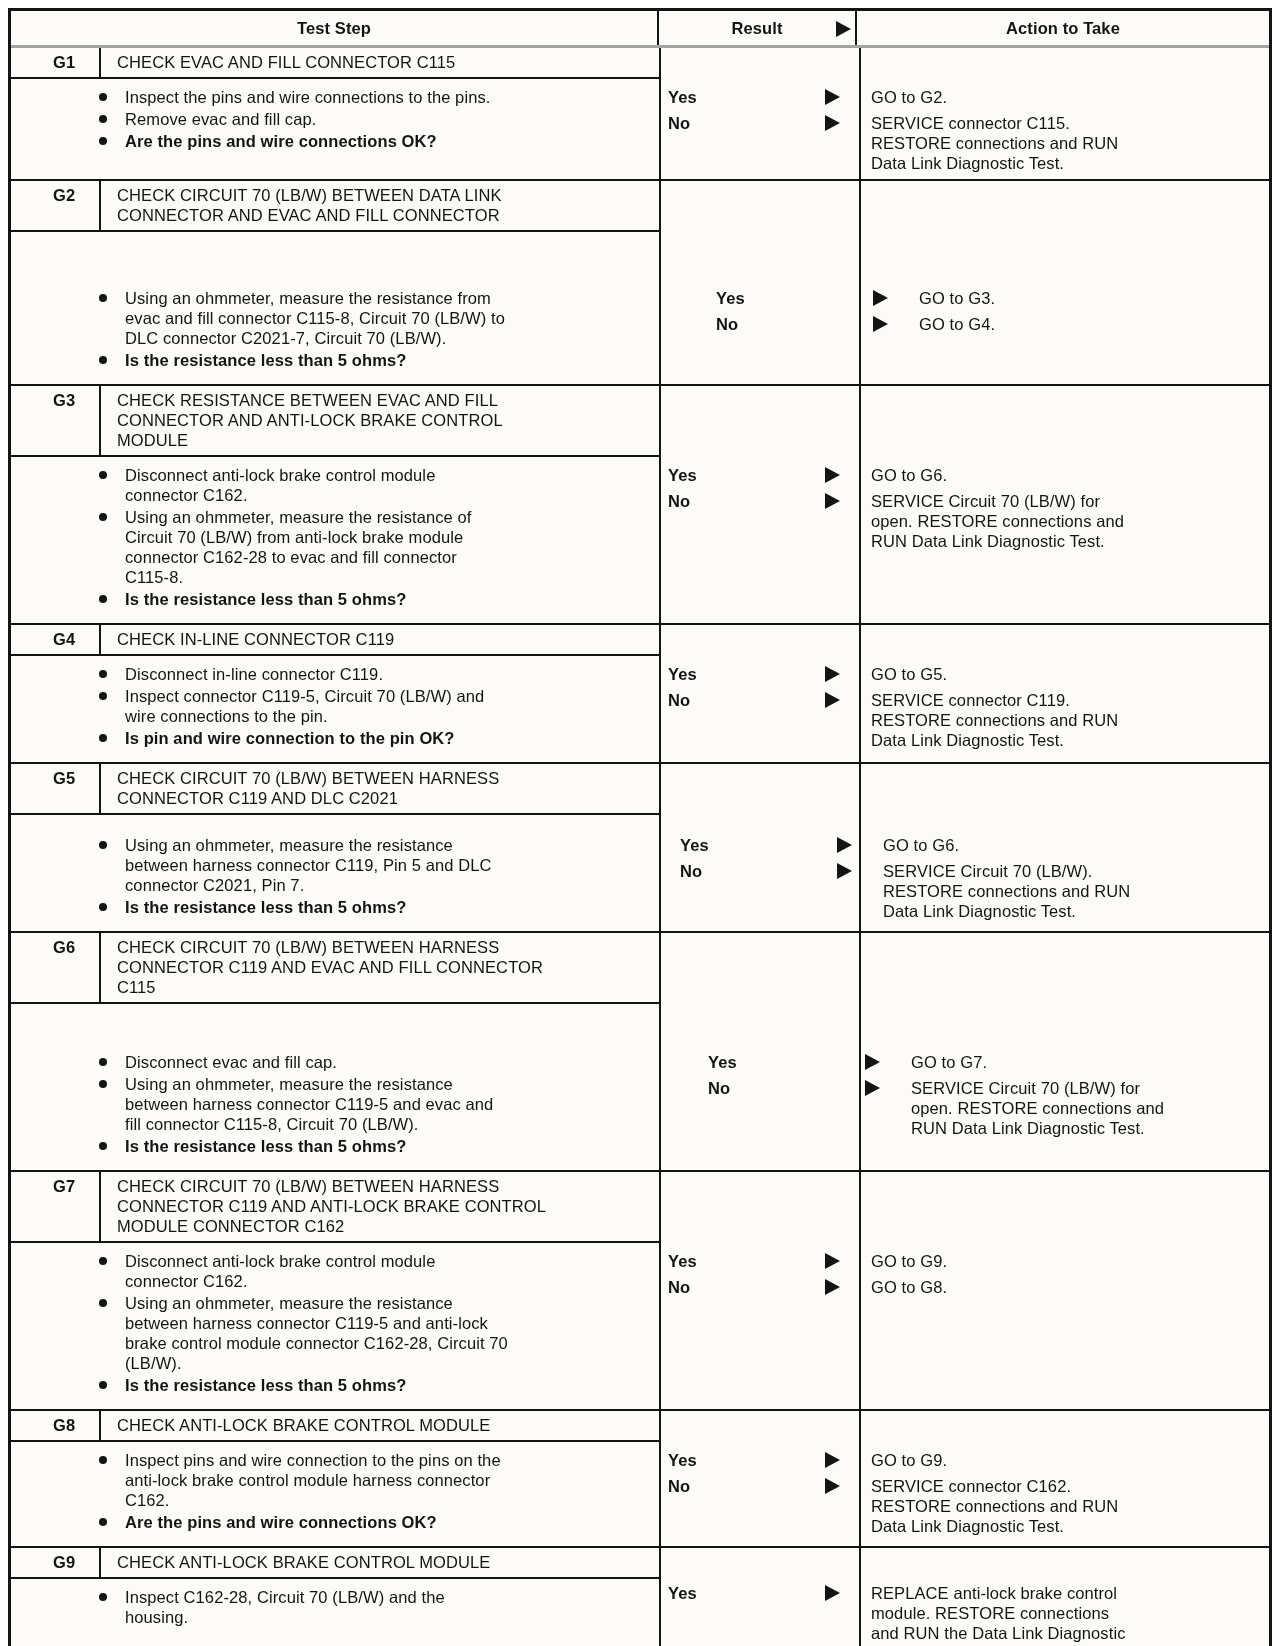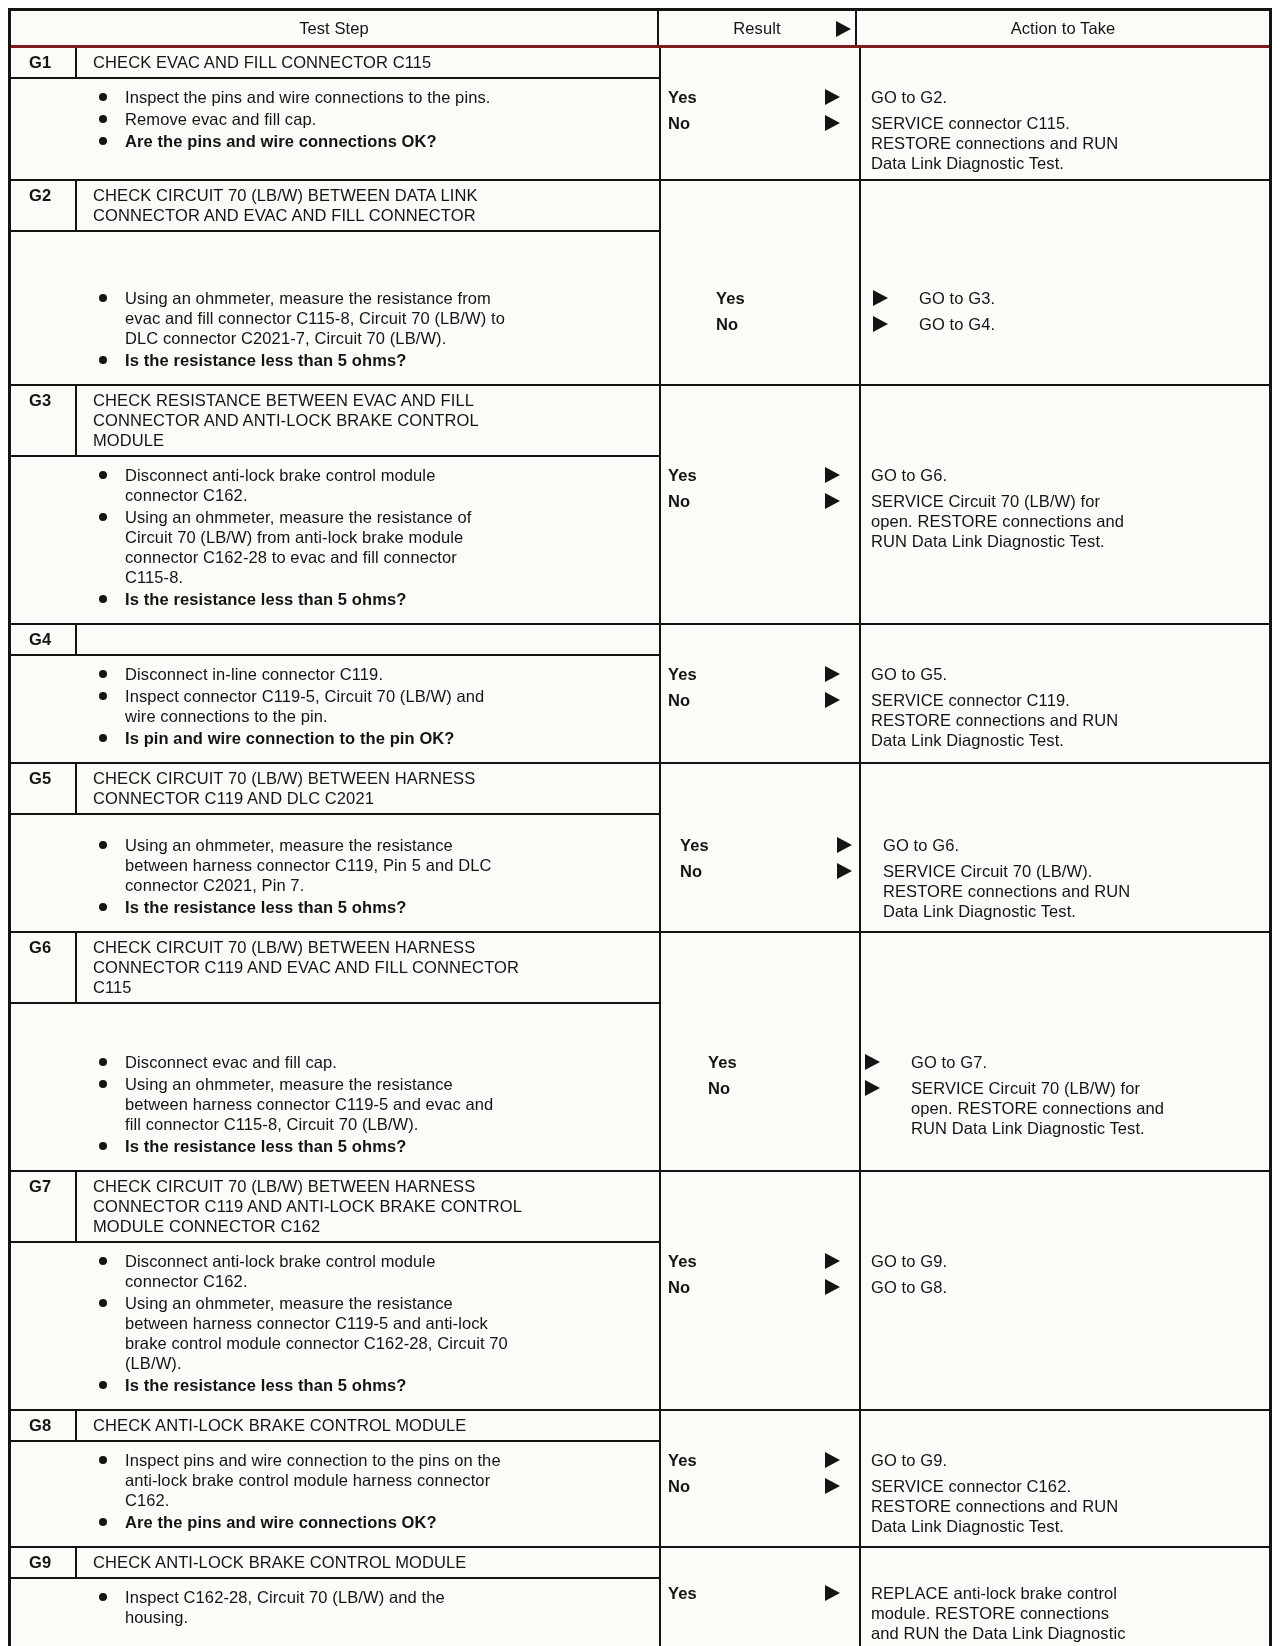--- a/index.html
+++ b/index.html
@@ -16,38 +16,38 @@
     width: 1264px;
     margin: 0 auto;
     border: 3px solid #141414;
     border-bottom: 6px solid #141414;
     background: #fcfbf8;
     font-size: 16.5px;
     line-height: 20px;
     letter-spacing: 0.1px;
   }
   
-  .thead { display: flex; border-bottom: 3px solid #7f1d1d; font-weight: 400; }
+  .thead { display: flex; border-bottom: 3px solid #a3a3a3; font-weight: 700; }
   .thead .h1 { width: 648px; border-right: 2px solid #141414; text-align: center; padding: 7px 0; }
   .thead .h2 { width: 198px; border-right: 2px solid #141414; text-align: center; padding: 7px 4px; position: relative; }
   .thead .h2 .harr { position: absolute; right: 4px; top: 8px; }
   .thead .h3 { flex: 1; text-align: center; padding: 7px 16px; }
   
   .step {
     position: relative;
     display: grid;
     grid-template-columns: 648px 1fr;
     grid-template-rows: auto 1fr;
     border-bottom: 2px solid #141414;
   }
   .step:last-child { border-bottom: none; }
   .vl { position: absolute; top: 0; bottom: 0; width: 2px; background: #141414; }
   .vl1 { left: 648px; }
   .vl2 { left: 848px; }
-  .sh { grid-row: 1; grid-column: 1; display: flex; border-bottom: 2px solid #141414; }
+  .sh { grid-row: 1; grid-column: 1; display: flex; border-bottom: 2px solid #141414; padding-left: 24px; }
   .sid { width: 66px; border-right: 2px solid #141414; padding: 4px 4px 5px 18px; font-weight: 700; }
   .stt { flex: 1; padding: 4px 12px 5px 16px; white-space: pre-line; }
   .sb { grid-row: 2; grid-column: 1; padding: 8px 18px 12px 86px; }
   .li { position: relative; padding-left: 28px; margin-bottom: 2px; white-space: pre-line; }
   .li .dot { position: absolute; left: 2px; top: 6px; width: 8px; height: 8px; border-radius: 50%; background: #141414; }
   .li.q { font-weight: 700; }
   .sr { grid-row: 2; grid-column: 2; padding-top: 8px; }
   .rrow { display: grid; grid-template-columns: 166px 34px 1fr; align-items: start; margin-bottom: 6px; }
   .rlab { padding-left: 9px; font-weight: 700; }
   .tri { display: block; width: 0; height: 0; border-left: 15px solid #141414; border-top: 8px solid transparent; border-bottom: 8px solid transparent; margin-top: 2px; }
@@ -167,20 +167,21 @@
 open. RESTORE connections and
 RUN Data Link Diagnostic Test.</div>
           </div>
         </div>
       </section>
       <section class="step" style="min-height: 131px;">
         <span class="vl vl1"></span>
         <span class="vl vl2"></span>
         <div class="sh">
           <div class="sid">G4</div>
+          <div class="stt">CHECK IN-LINE CONNECTOR C119</div>
         </div>
         <div class="sb">
           <div class="li"><span class="dot"></span><span class="litx">Disconnect in-line connector C119.</span></div>
           <div class="li"><span class="dot"></span><span class="litx">Inspect connector C119-5, Circuit 70 (LB/W) and
 wire connections to the pin.</span></div>
           <div class="li q"><span class="dot"></span><span class="litx">Is pin and wire connection to the pin OK?</span></div>
         </div>
         <div class="sr">
           <div class="rrow">
             <div class="rlab">Yes</div>

